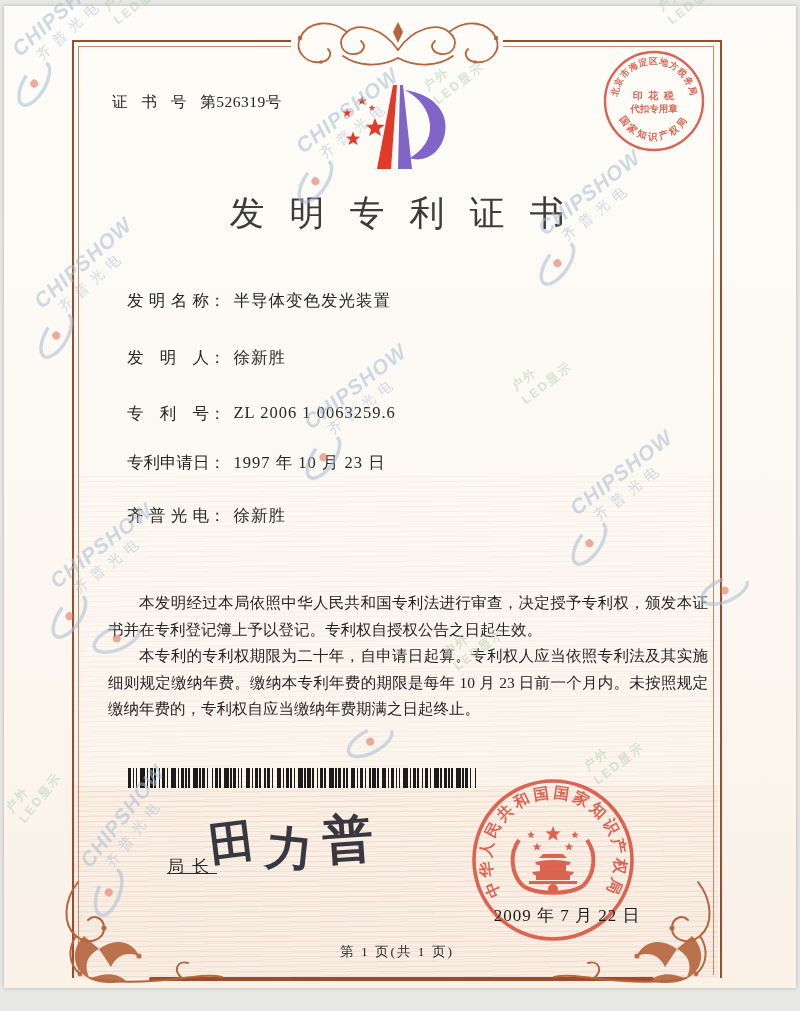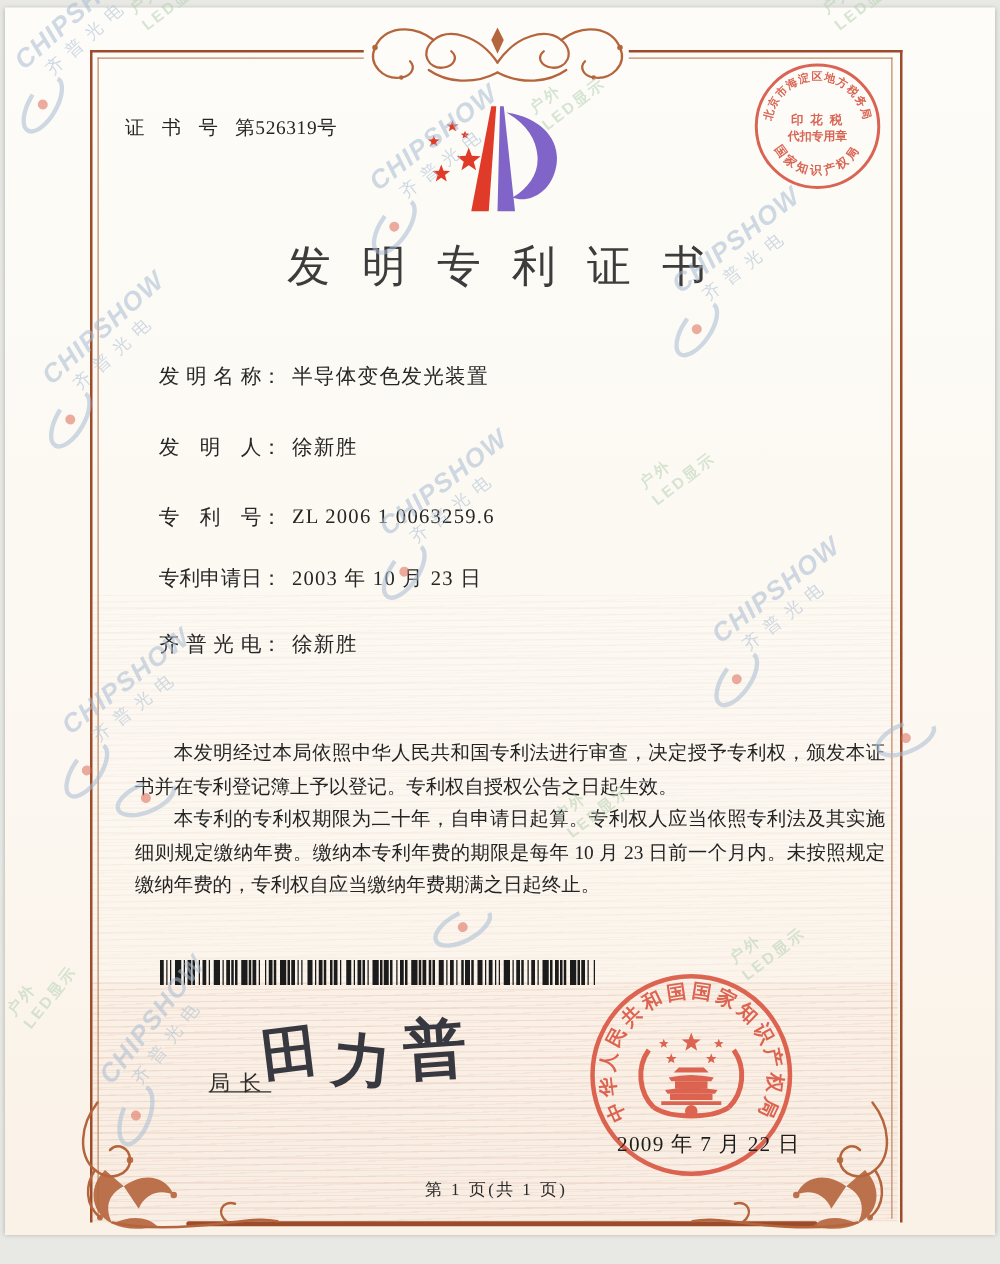--- a/index.html
+++ b/index.html
@@ -21,21 +21,21 @@
   .ornament-patch{position:absolute;left:287px;top:30px;width:212px;height:14px;background:#fdfcf8;}
   .top-ornament{position:absolute;left:283px;top:10px;width:222px;height:60px;}
   .corner{position:absolute;width:170px;height:112px;}
   .corner.left{left:50px;top:872px;}
   .corner.right{left:548px;top:872px;transform:scaleX(-1);}
   .guil{position:absolute;left:70px;width:644px;pointer-events:none;
     background-image:repeating-linear-gradient(180deg,rgba(214,162,140,.22) 0 1px,rgba(255,255,255,0) 1px 5px),
       repeating-linear-gradient(178deg,rgba(214,162,140,.14) 0 1px,rgba(255,255,255,0) 1px 6px);}
   #guil1{top:470px;height:310px;opacity:.35;}
   #guil2{top:780px;height:192px;opacity:.85;background-color:rgba(248,233,222,.45);}
-  .cert-no{position:absolute;left:96px;top:86px;font-size:15.5px;color:var(--ink);}
+  .cert-no{position:absolute;left:108px;top:86px;font-size:15.5px;color:var(--ink);}
   .cert-no .lbl{letter-spacing:5px;}
   .cert-no .num{margin-left:9px;letter-spacing:.5px;}
   .logo{position:absolute;left:328px;top:72px;width:146px;height:116px;}
   .title{position:absolute;left:72px;top:184px;width:642px;text-align:center;
     font-size:35px;color:#3c3c3c;letter-spacing:25px;text-indent:25px;font-weight:500;}
   .field-row{position:absolute;left:123px;height:26px;font-size:16.5px;color:var(--ink);white-space:nowrap;}
   .f-label{display:inline-block;width:82px;text-align:justify;text-align-last:justify;vertical-align:top;}
   .f-colon{display:inline-block;vertical-align:top;}
   .f-value{display:inline-block;margin-left:8px;vertical-align:top;letter-spacing:1px;}
   .paras{position:absolute;left:104px;top:584px;width:600px;}
@@ -146,21 +146,21 @@
     <div class="field-row" style="top:341px">
       <span class="f-label">发明人</span><span class="f-colon">：</span><span class="f-value">徐新胜</span>
     </div>
     <div class="field-row" style="top:284px">
       <span class="f-label">发明名称</span><span class="f-colon">：</span><span class="f-value">半导体变色发光装置</span>
     </div>
     <div class="field-row" style="top:397px">
       <span class="f-label">专利号</span><span class="f-colon">：</span><span class="f-value">ZL 2006 1 0063259.6</span>
     </div>
     <div class="field-row" style="top:446px">
-      <span class="f-label">专利申请日</span><span class="f-colon">：</span><span class="f-value">2003 年 10 月 23 日</span>
+      <span class="f-label">专利申请日</span><span class="f-colon">：</span><span class="f-value">1997 年 10 月 23 日</span>
     </div>
     <div class="field-row" style="top:499px">
       <span class="f-label">齐普光电</span><span class="f-colon">：</span><span class="f-value">徐新胜</span>
     </div>
 
     <div class="paras">
       <p>本发明经过本局依照中华人民共和国专利法进行审查，决定授予专利权，颁发本证书并在专利登记簿上予以登记。专利权自授权公告之日起生效。</p>
       <p>本专利的专利权期限为二十年，自申请日起算。专利权人应当依照专利法及其实施细则规定缴纳年费。缴纳本专利年费的期限是每年 10 月 23 日前一个月内。未按照规定缴纳年费的，专利权自应当缴纳年费期满之日起终止。</p>
     </div>
 

